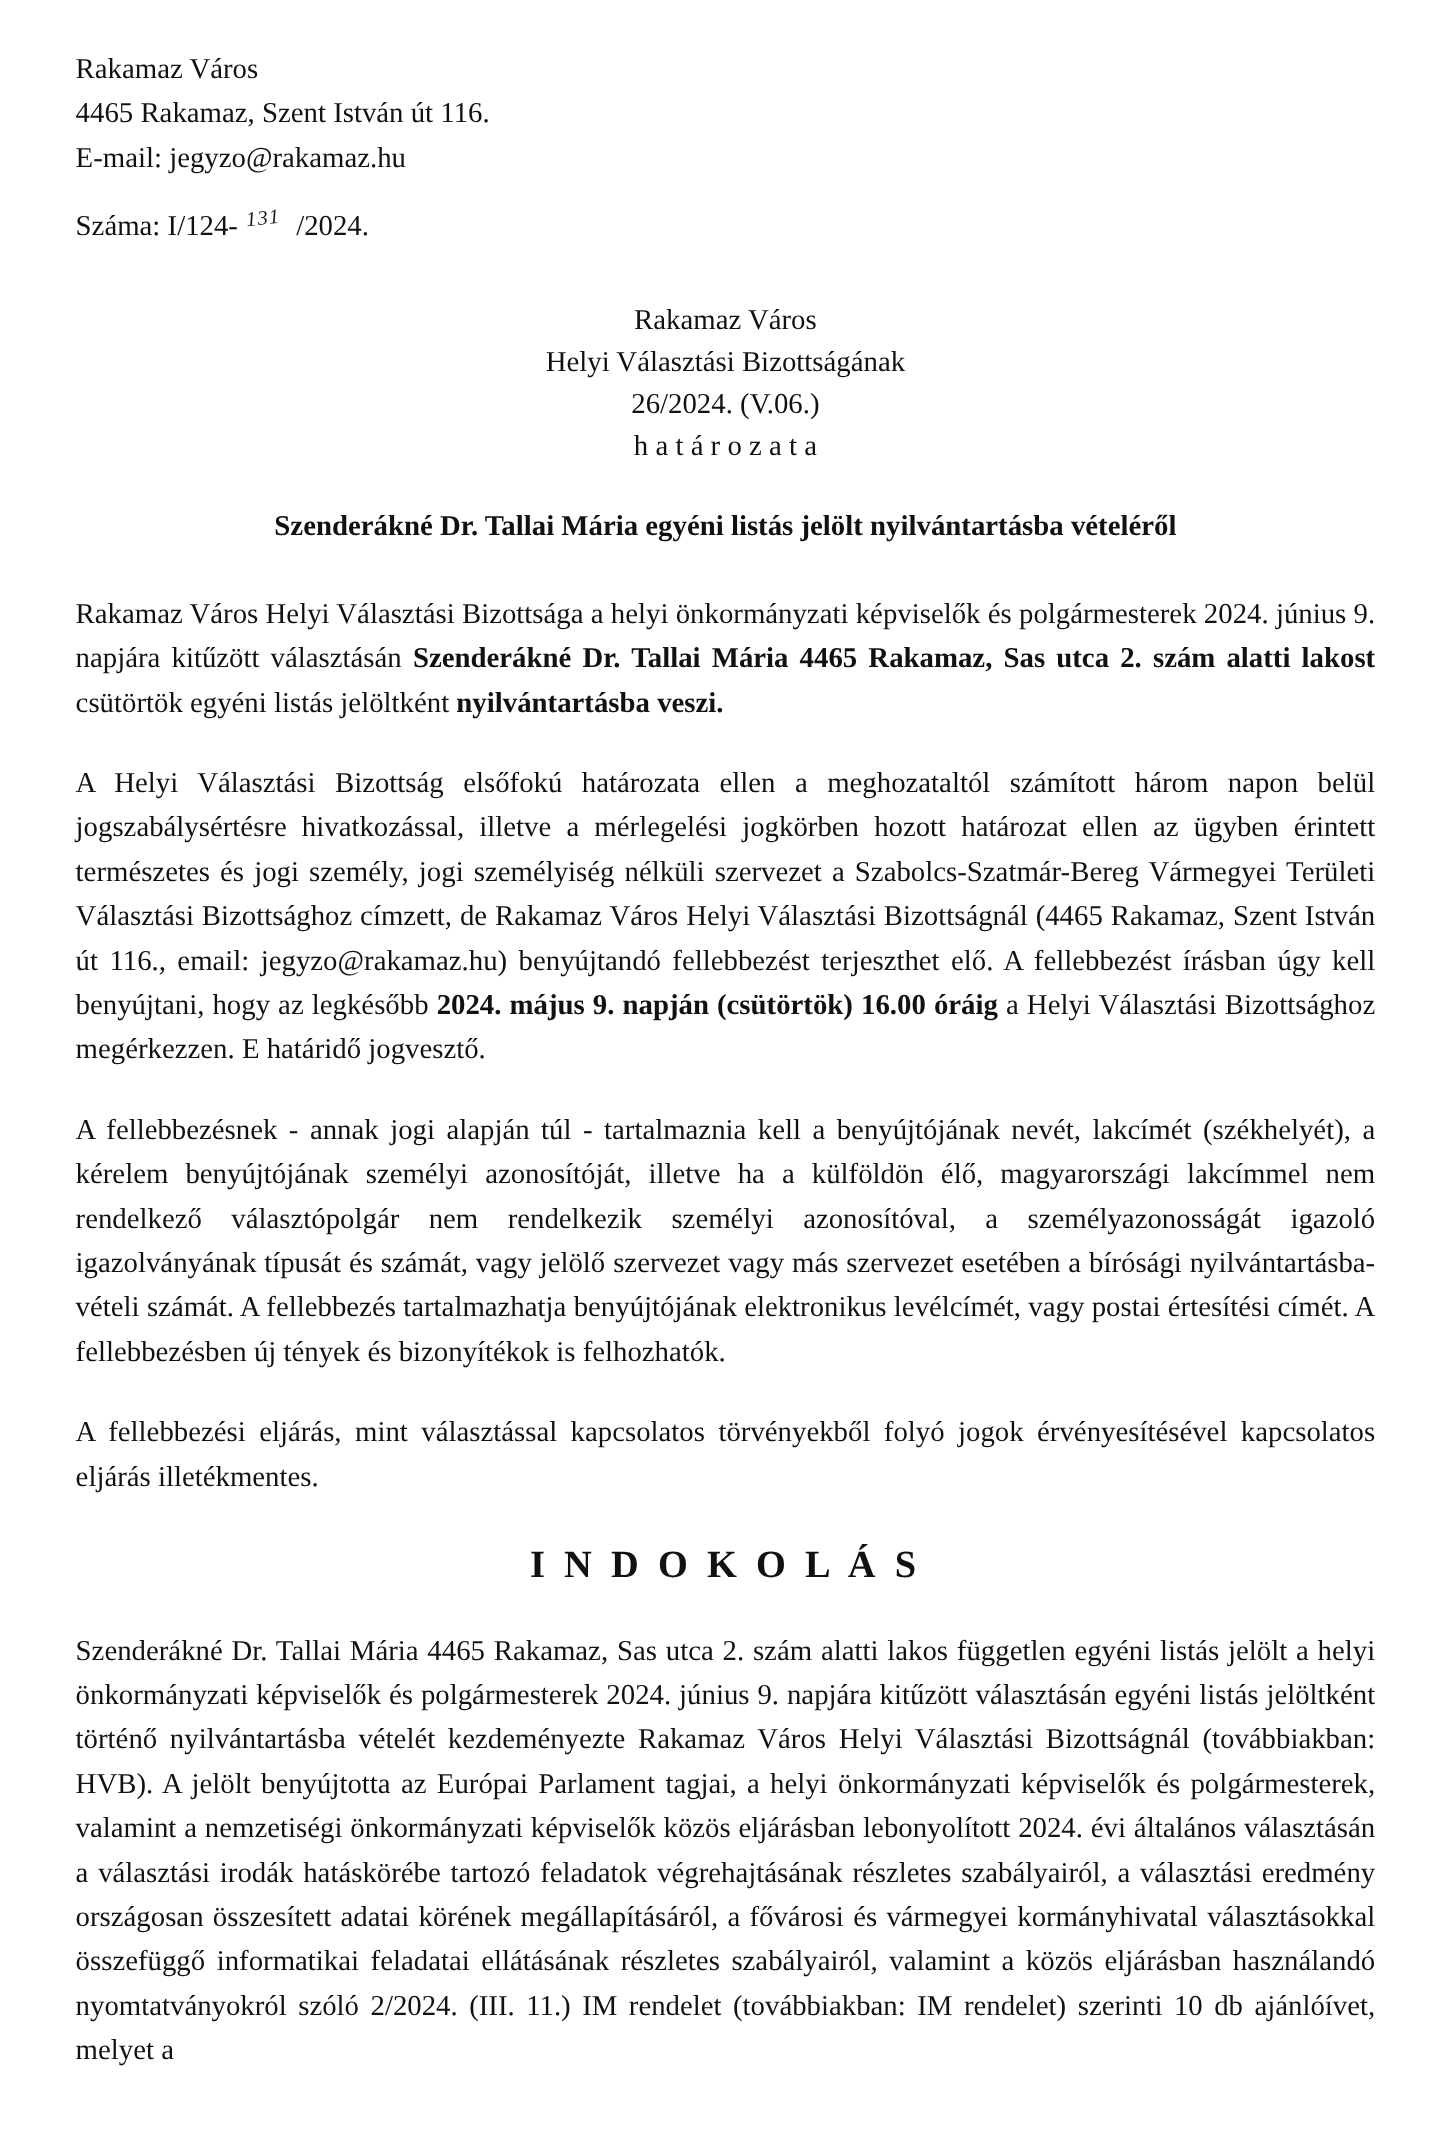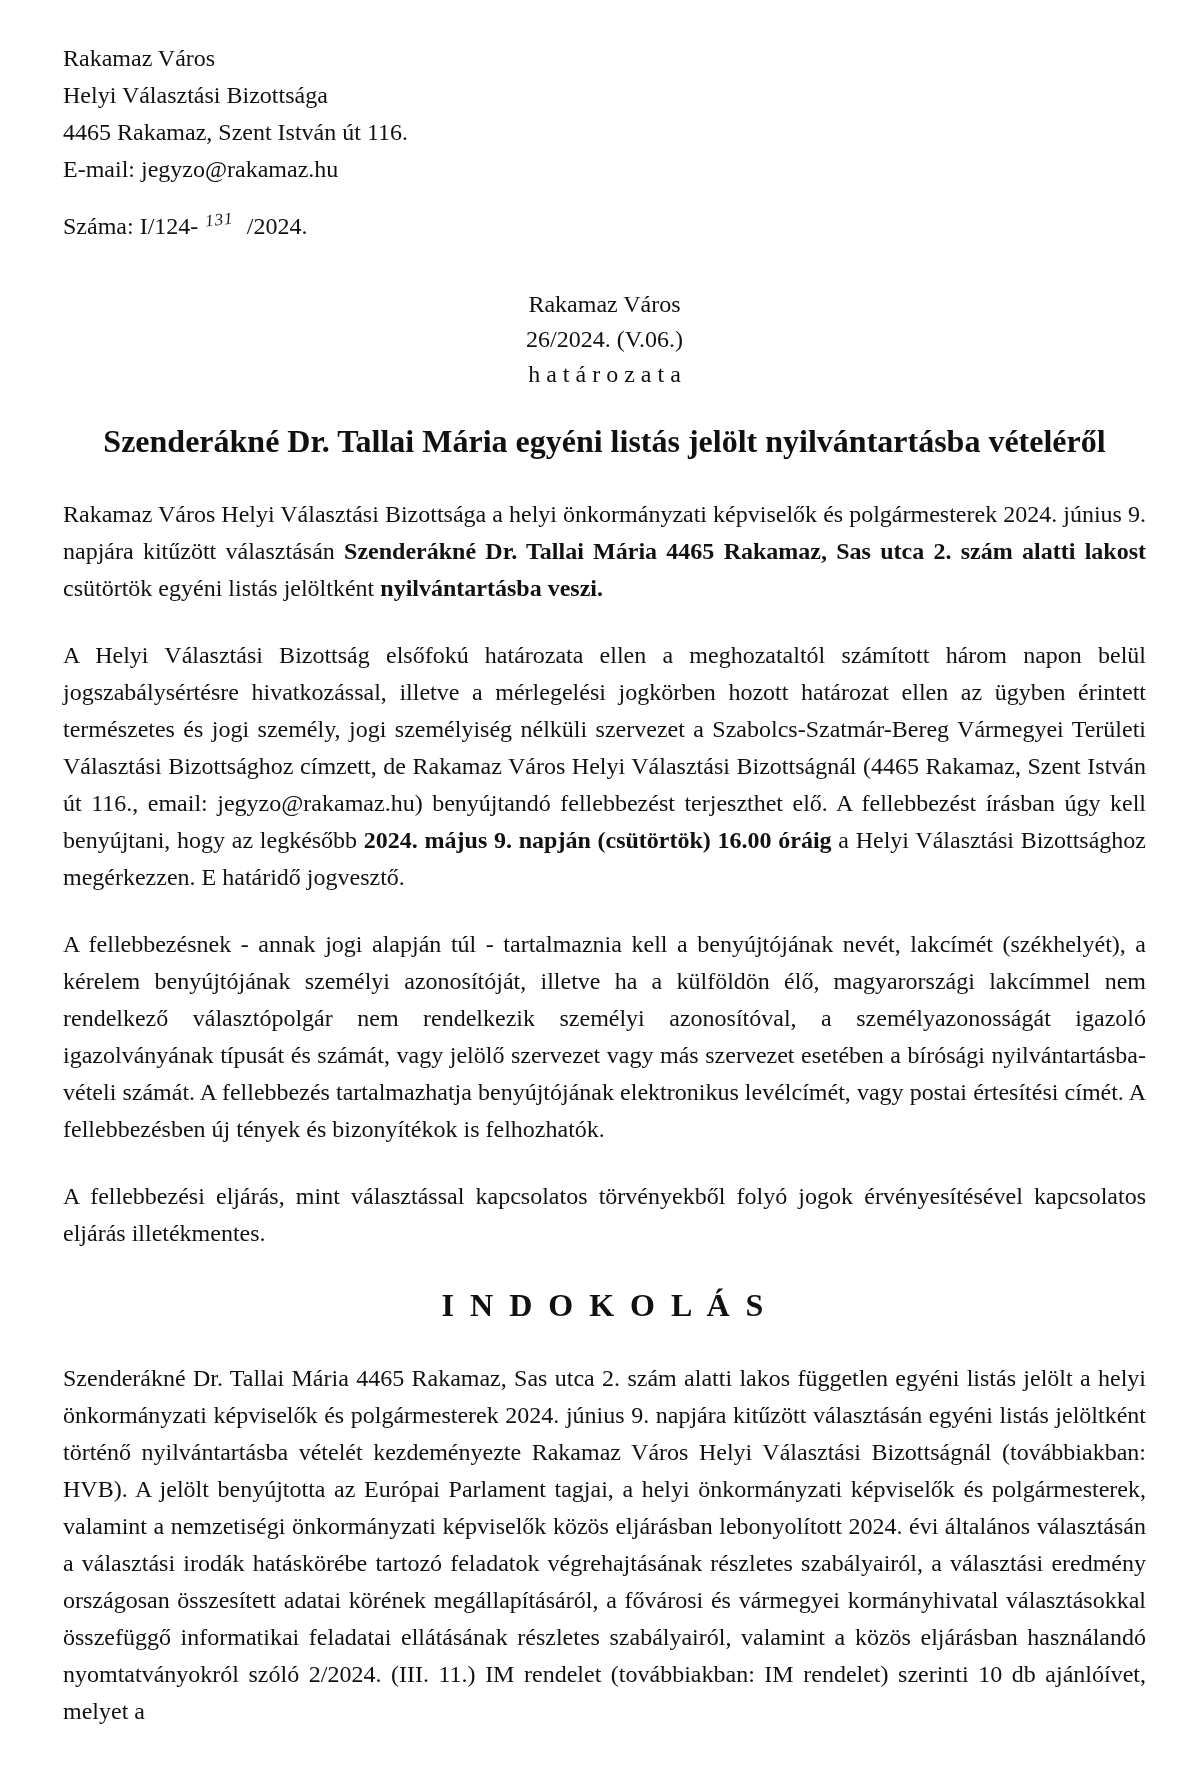--- a/index.html
+++ b/index.html
@@ -34,21 +34,21 @@
     letter-spacing: 1px;
     color: #1a1a1a;
   }
   .center { text-align: center; }
   .title-block {
     margin: 0 auto 34px auto;
   }
   .title-block .tline { line-height: 35px; }
   .subject {
     font-weight: bold;
-    font-size: 32px;
+    font-size: 24px;
     margin: 0 0 40px 0;
     line-height: 30px;
   }
   .body-par {
     text-align: justify;
     margin: 0 0 30px 0;
   }
   .body-par .b { font-weight: bold; }
   .section-heading {
     font-weight: bold;
@@ -58,31 +58,31 @@
     line-height: 30px;
   }
 </style>
 </head>
 <body>
 
 <div class="page">
 
   <header class="sender">
     <div class="line">Rakamaz Város</div>
-    <div class="line">Helyi Választási Bizottsága</div>
     <div class="line">4465 Rakamaz, Szent István út 116.</div>
     <div class="line">E-mail: jegyzo@rakamaz.hu</div>
   </header>
 
   <div class="ref">
     <span>Száma: I/124-</span><span class="hand">131</span><span>/2024.</span>
   </div>
 
   <section class="title-block center">
     <div class="tline">Rakamaz Város</div>
+    <div class="tline">Helyi Választási Bizottságának</div>
     <div class="tline">26/2024. (V.06.)</div>
     <div class="tline">h a t á r o z a t a</div>
   </section>
 
   <h1 class="subject center">Szenderákné Dr. Tallai Mária egyéni listás jelölt nyilvántartásba vételéről</h1>
 
   <p class="body-par"><span>Rakamaz Város Helyi Választási Bizottsága a helyi önkormányzati képviselők és polgármesterek 2024. június 9. napjára kitűzött választásán </span><span class="b">Szenderákné Dr. Tallai Mária 4465 Rakamaz, Sas utca 2. szám alatti lakost</span><span> csütörtök egyéni listás jelöltként </span><span class="b">nyilvántartásba veszi.</span></p>
 
   <p class="body-par"><span>A Helyi Választási Bizottság elsőfokú határozata ellen a meghozataltól számított három napon belül jogszabálysértésre hivatkozással, illetve a mérlegelési jogkörben hozott határozat ellen az ügyben érintett természetes és jogi személy, jogi személyiség nélküli szervezet a Szabolcs-Szatmár-Bereg Vármegyei Területi Választási Bizottsághoz címzett, de Rakamaz Város Helyi Választási Bizottságnál (4465 Rakamaz, Szent István út 116., email: jegyzo@rakamaz.hu) benyújtandó fellebbezést terjeszthet elő. A fellebbezést írásban úgy kell benyújtani, hogy az legkésőbb </span><span class="b">2024. május 9. napján (csütörtök) 16.00 óráig</span><span> a Helyi Választási Bizottsághoz megérkezzen. E határidő jogvesztő.</span></p>
 

